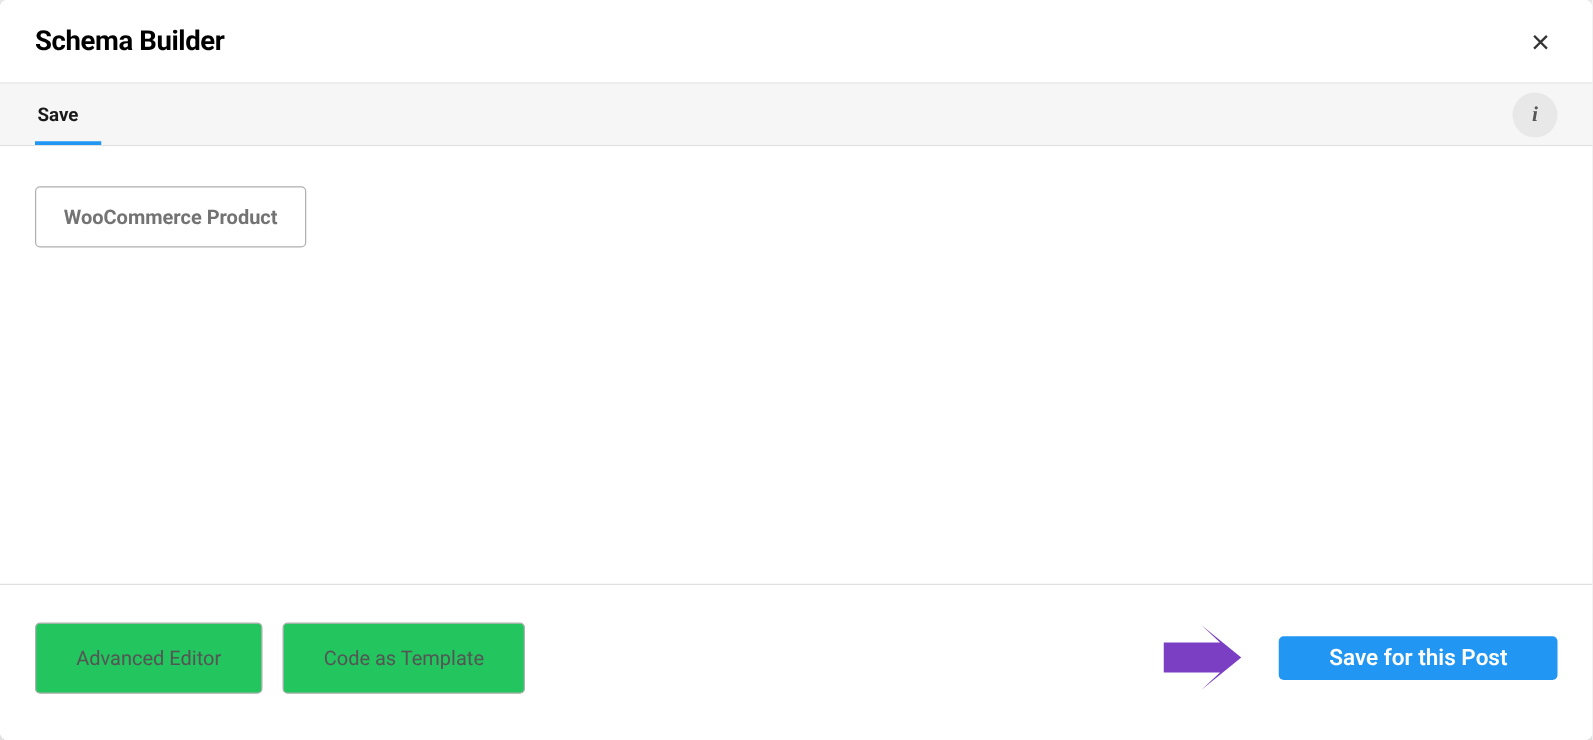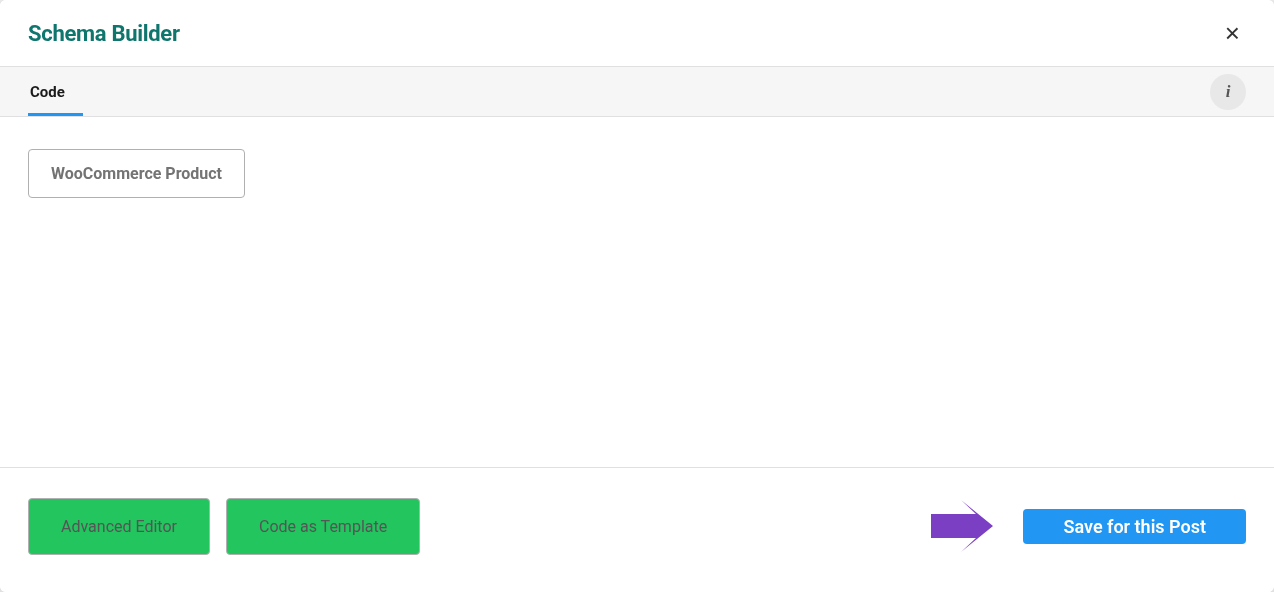--- a/index.html
+++ b/index.html
@@ -35,21 +35,21 @@
       align-items: center;
       justify-content: space-between;
       padding: 18px 28px 18px 28px;
       border-bottom: 1px solid #e0e0e0;
       background: #fff;
     }
 
     .modal-title {
       font-size: 22px;
       font-weight: 700;
-      color: #0f766e;
+      color: #000000;
       letter-spacing: -0.3px;
     }
 
     .close-btn {
       background: none;
       border: none;
       cursor: pointer;
       color: #333;
       font-size: 26px;
       line-height: 1;
@@ -188,21 +188,21 @@
 
 <div class="modal">
 
   <div class="modal-header">
     <span class="modal-title">Schema Builder</span>
     <button class="close-btn">×</button>
   </div>
 
   <div class="tabs-bar">
     <div class="tabs-list">
-      <div class="tab-item active">Code</div>
+      <div class="tab-item active">Save</div>
     </div>
     <button class="info-btn">i</button>
   </div>
 
   <div class="modal-content">
     <span class="schema-type-badge">WooCommerce Product</span>
   </div>
 
   <div class="modal-footer">
     <div class="footer-left">

